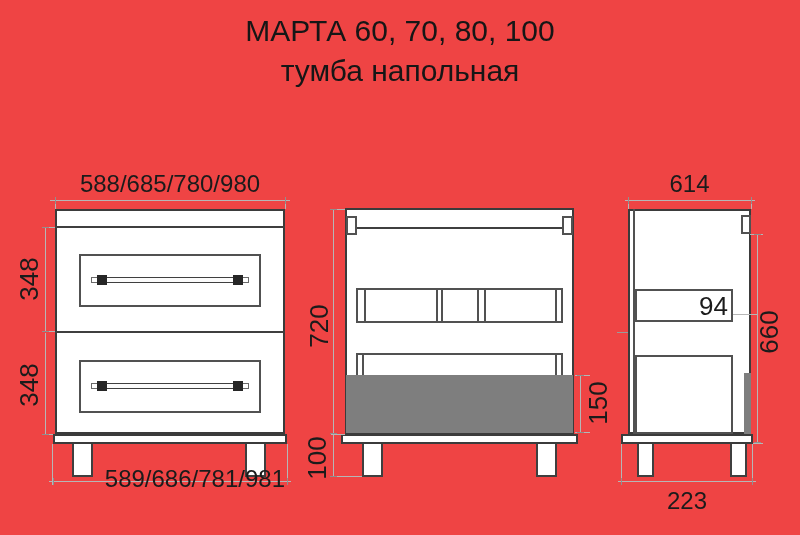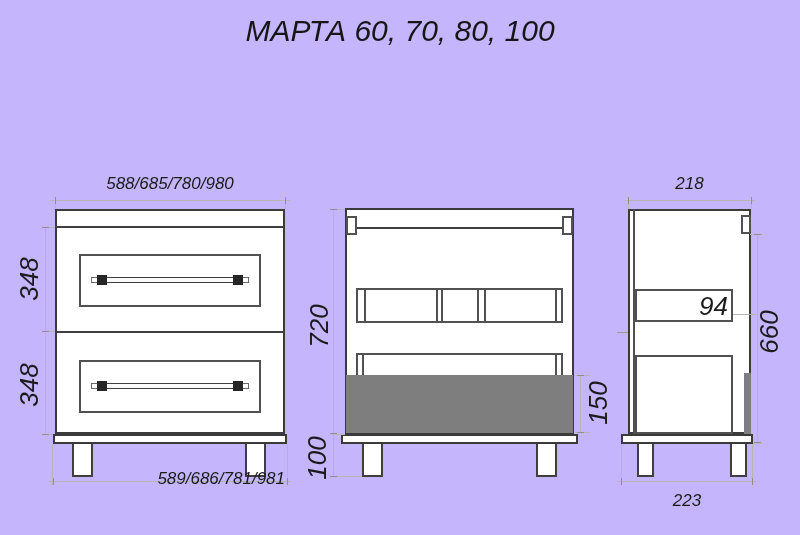--- a/index.html
+++ b/index.html
@@ -1,48 +1,49 @@
 <!DOCTYPE html>
 <html><head>
 <meta charset="utf-8">
 <style>
   html,body{margin:0;padding:0;background:#fff;}
-  .drawing{position:relative;width:800px;height:535px;background:#c4b5fd;overflow:hidden;
-           font-family:"Liberation Sans", sans-serif;color:#1b1b1b;font-style:italic;}
+  .drawing{position:relative;width:800px;height:535px;background:#ef4444;overflow:hidden;
+           font-family:"Liberation Sans", sans-serif;color:#1b1b1b;}
   
   .box{position:absolute;border:2px solid #3b3b3b;background:#fff;box-sizing:border-box;}
   .box2{position:absolute;border:2px solid #515151;background:#fff;box-sizing:border-box;}
   .leg{position:absolute;border:2px solid #3f3f3f;border-top:none;background:#fff;box-sizing:border-box;}
   .lineh{position:absolute;height:2px;background:#3f3f3f;}
   .vline{position:absolute;width:2px;background:#515151;top:0;bottom:0;}
   .gray{position:absolute;background:#7e7e7e;}
   
   .dlh{position:absolute;height:1px;background:#b6b6b6;}
   .dlv{position:absolute;width:1px;background:#b6b6b6;}
   .tickh{position:absolute;width:7px;height:1px;background:#8f8f8f;}
   .tickv{position:absolute;width:1px;height:7px;background:#8f8f8f;}
   
-  .dim{position:absolute;font-size:17px;line-height:28px;text-align:center;white-space:nowrap;color:#1b1b1b;}
+  .dim{position:absolute;font-size:24px;line-height:28px;text-align:center;white-space:nowrap;color:#1b1b1b;}
   .dimv{position:absolute;width:54px;height:26px;line-height:26px;font-size:26px;text-align:center;
         white-space:nowrap;color:#1b1b1b;transform:rotate(-90deg);transform-origin:center;}
   .title{position:absolute;left:0;width:800px;text-align:center;font-size:30px;font-weight:500;color:#161616;}
   
   .handle{position:absolute;height:12px;}
   .hbar{position:absolute;left:8px;right:8px;top:3px;height:6px;border:1px solid #3f3f3f;
         background:#fbfbfb;box-sizing:border-box;}
   .hcap{position:absolute;top:1px;width:10px;height:10px;background:#262626;}
   .htab{position:absolute;top:3px;width:7px;height:6px;border:1px solid #6a6a6a;background:#fff;box-sizing:border-box;}
   .band-label{position:absolute;right:3px;top:1px;font-size:26px;line-height:28px;color:#1b1b1b;}
 </style>
 </head>
 <body>
 
 <div class="drawing">
 
   <div class="title" style="top:14px;">МАРТА 60, 70, 80, 100</div>
+  <div class="title" style="top:54px;">тумба напольная</div>
 
   <div>
 
     <div class="dlv" style="left:55px;top:197px;height:12px;"></div>
     <div class="dlv" style="left:285px;top:197px;height:12px;"></div>
     <div class="dlh" style="left:50px;top:200px;width:240px;"></div>
     <div class="tickv" style="left:55px;top:197px;"></div>
     <div class="tickv" style="left:285px;top:197px;"></div>
     <div class="dim" style="left:55px;top:170px;width:230px;">588/685/780/980</div>
 
@@ -138,21 +139,21 @@
     <div class="dimv" style="left:571px;top:390px;">150</div>
   </div>
 
   <div>
 
     <div class="dlv" style="left:628px;top:197px;height:12px;"></div>
     <div class="dlv" style="left:751px;top:197px;height:12px;"></div>
     <div class="dlh" style="left:625px;top:200px;width:130px;"></div>
     <div class="tickv" style="left:628px;top:197px;"></div>
     <div class="tickv" style="left:751px;top:197px;"></div>
-    <div class="dim" style="left:628px;top:170px;width:123px;">218</div>
+    <div class="dim" style="left:628px;top:170px;width:123px;">614</div>
 
     <div class="box" style="left:628px;top:209px;width:123px;height:225px;"></div>
     <div class="vline" style="left:633px;top:209px;height:225px;"></div>
     <div class="box2" style="left:741px;top:215px;width:10px;height:19px;"></div>
 
     <div class="box2" style="left:635px;top:289px;width:98px;height:33px;">
       <div class="band-label">94</div>
     </div>
     <div class="dlh" style="left:733px;top:314px;width:24px;"></div>
     <div class="dlh" style="left:617px;top:332px;width:11px;background:#9a9a9a;"></div>

